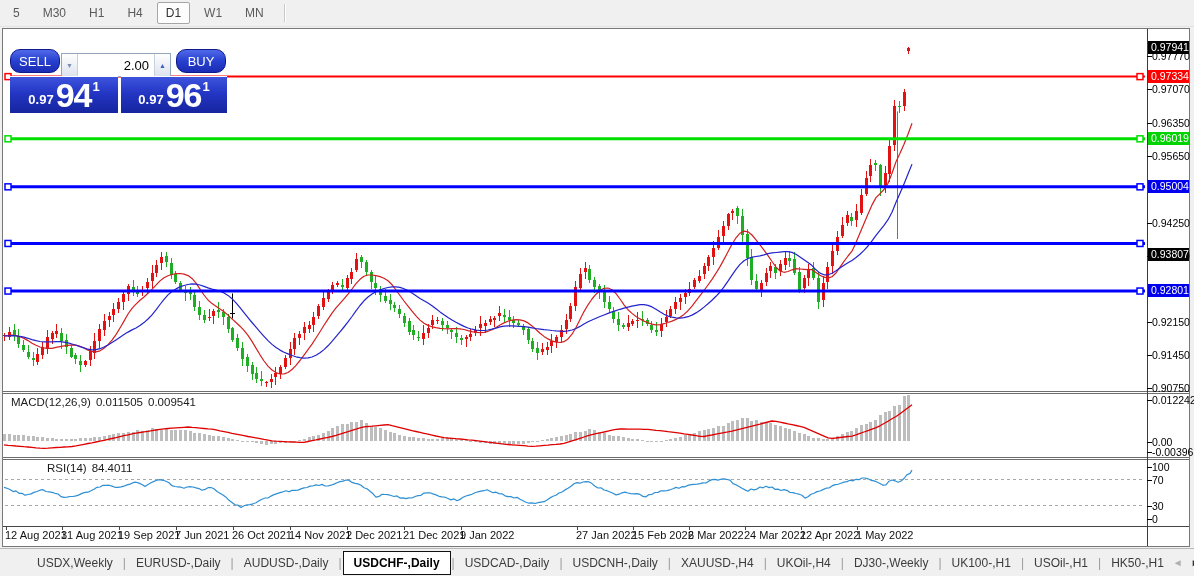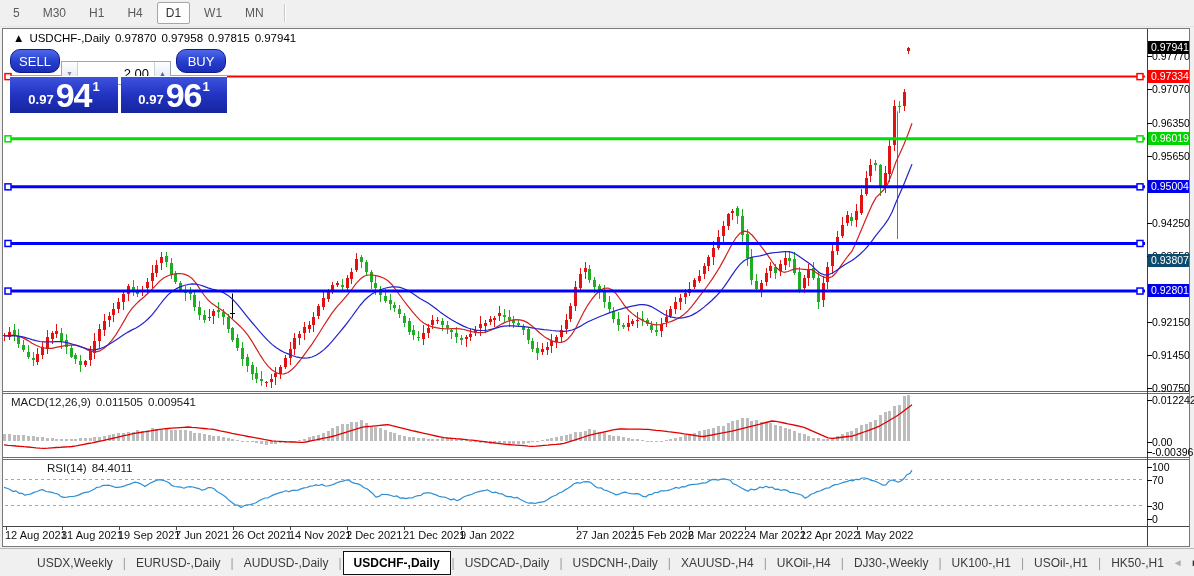--- a/index.html
+++ b/index.html
@@ -15,21 +15,21 @@
     border:1px solid #787878;}
   #chart-svg{position:absolute;left:0;top:0;}
   .ohlc-title{position:absolute;left:10px;top:3px;font-size:11.5px;color:#000;white-space:nowrap;}
   .ohlc-title span{margin-right:5px;}
   .trade-panel{position:absolute;left:7px;top:20px;width:218px;height:64px;}
   .tp-btn{position:absolute;top:0;height:24px;box-sizing:border-box;border:1px solid #0e1a8c;border-radius:10px;
     background:linear-gradient(#5069e9,#2740cf 50%,#1b2cb4);color:#fff;font-size:13px;
     display:flex;align-items:center;justify-content:center;cursor:pointer;}
   .tp-sell{left:0;width:50px;}
   .tp-buy{left:166px;width:50px;}
-  .tp-spinner{position:absolute;left:51px;top:12px;width:110px;height:24px;box-sizing:border-box;
+  .tp-spinner{position:absolute;left:51px;top:4px;width:110px;height:24px;box-sizing:border-box;
     border:1px solid #93a6bb;background:#fff;display:flex;}
   .tp-spin-btn{width:15px;height:100%;background:linear-gradient(#fefefe,#dde3ee);
     display:flex;align-items:center;justify-content:center;font-size:7px;cursor:pointer;}
   .tp-spin-btn.down{color:#7a8fb2;border-right:1px solid #c7d0dd;}
   .tp-spin-btn.up{color:#3f62c4;border-left:1px solid #c7d0dd;}
   .tp-vol{flex:1;font-size:13px;color:#000;display:flex;align-items:center;justify-content:flex-end;
     padding-right:5px;}
   .tp-price{position:absolute;top:27px;height:37px;box-sizing:border-box;
     background:linear-gradient(#3d53dd,#2336c4 45%,#16249e);border-top:1px solid #fff;
     color:#fff;display:flex;align-items:flex-end;justify-content:center;padding-bottom:3px;cursor:pointer;}
@@ -706,23 +706,20 @@
       <line x1="401.5" y1="497" x2="401.5" y2="501" stroke="#444" stroke-width="1" shape-rendering="crispEdges"></line>
       <line x1="458.5" y1="497" x2="458.5" y2="501" stroke="#444" stroke-width="1" shape-rendering="crispEdges"></line>
       <line x1="574.5" y1="497" x2="574.5" y2="501" stroke="#444" stroke-width="1" shape-rendering="crispEdges"></line>
       <line x1="630.5" y1="497" x2="630.5" y2="501" stroke="#444" stroke-width="1" shape-rendering="crispEdges"></line>
       <line x1="686.5" y1="497" x2="686.5" y2="501" stroke="#444" stroke-width="1" shape-rendering="crispEdges"></line>
       <line x1="742.5" y1="497" x2="742.5" y2="501" stroke="#444" stroke-width="1" shape-rendering="crispEdges"></line>
       <line x1="798.5" y1="497" x2="798.5" y2="501" stroke="#444" stroke-width="1" shape-rendering="crispEdges"></line>
       <line x1="854.5" y1="497" x2="854.5" y2="501" stroke="#444" stroke-width="1" shape-rendering="crispEdges"></line>
     </svg>
 
-  <div class="ohlc-title">
-    <span>▲</span><span>USDCHF-,Daily</span><span>0.97870</span><span>0.97958</span><span>0.97815</span><span>0.97941</span>
-  </div>
 
   <div class="trade-panel">
     <div class="tp-btn tp-sell">SELL</div>
     <div class="tp-spinner">
       <div class="tp-spin-btn down">▼</div>
       <div class="tp-vol">2.00</div>
       <div class="tp-spin-btn up">▲</div>
     </div>
     <div class="tp-btn tp-buy">BUY</div>
     <div class="tp-price tp-price-sell">
@@ -751,21 +748,21 @@
       <div class="ax-label" style="left: 1149px; top: 121.284px;">0.95650</div>
       <div class="ax-label" style="left: 1149px; top: 187.509px;">0.94250</div>
       <div class="ax-label" style="left: 1149px; top: 220.622px;">0.93550</div>
       <div class="ax-label" style="left: 1149px; top: 286.847px;">0.92150</div>
       <div class="ax-label" style="left: 1149px; top: 319.959px;">0.91450</div>
       <div class="ax-label" style="left: 1149px; top: 353.072px;">0.90750</div>
       <div class="ax-box" style="top: 11.9111px; background: rgb(0, 0, 0);">0.97941</div>
       <div class="ax-box" style="top: 40.6244px; background: rgb(254, 0, 0);">0.97334</div>
       <div class="ax-box" style="top: 102.829px; background: rgb(0, 211, 0);">0.96019</div>
       <div class="ax-box" style="top: 150.842px; background: rgb(0, 0, 238);">0.95004</div>
-      <div class="ax-box" style="top: 225px; background: #0c4a6e;">0.93807</div>
+      <div class="ax-box" style="top: 219px; background: #000000;">0.93807</div>
       <div class="ax-box" style="top: 255.052px; background: rgb(0, 0, 238);">0.92801</div>
       <div class="ax-label" style="left: 1149px; top: 365px;">0.012242</div>
       <div class="ax-label" style="left: 1149px; top: 407px;">0.00</div>
       <div class="ax-label" style="left: 1149px; top: 417px;">-0.003963</div>
       <div class="ax-label" style="left: 1149px; top: 432px;">100</div>
       <div class="ax-label" style="left: 1149px; top: 445px;">70</div>
       <div class="ax-label" style="left: 1149px; top: 471px;">30</div>
       <div class="ax-label" style="left: 1149px; top: 484px;">0</div>
     </div>
   <div id="date-layer">

